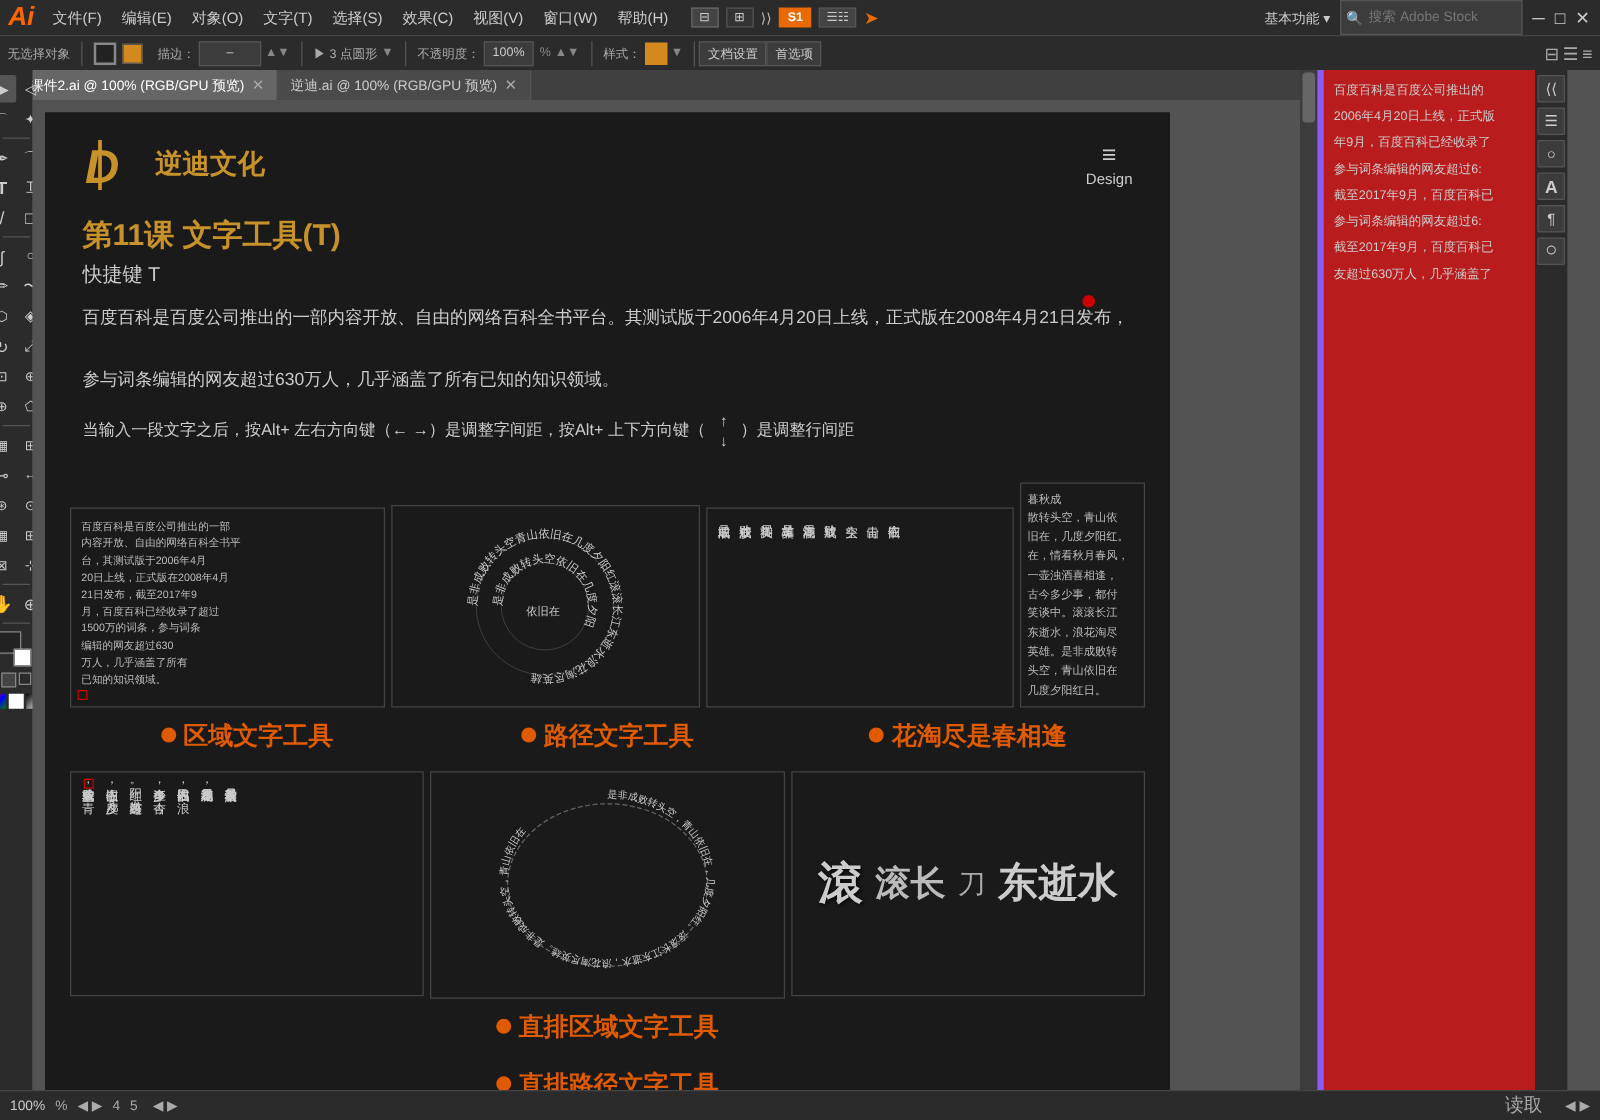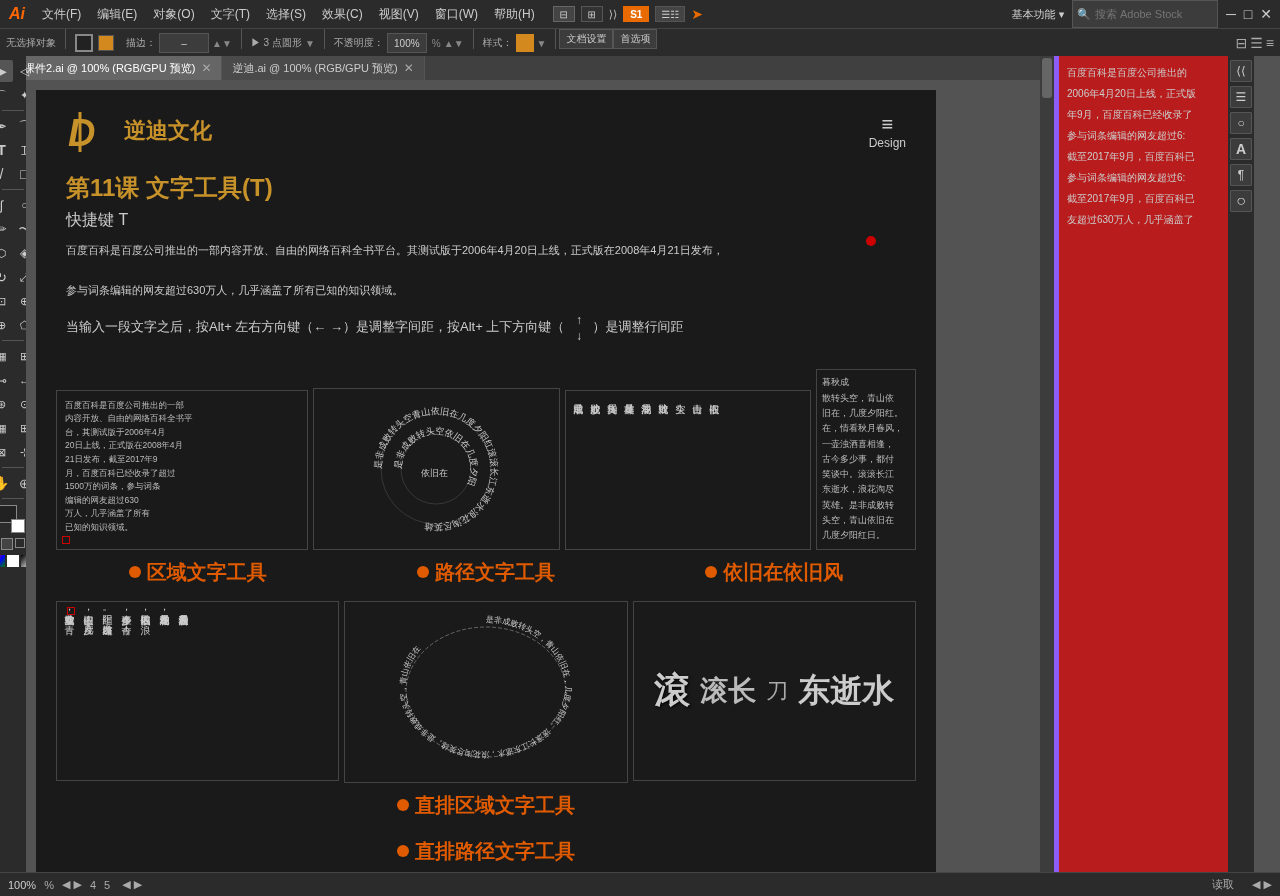--- a/index.html
+++ b/index.html
@@ -20,21 +20,21 @@
       padding: 0 8px; height: 28px; display: flex; align-items: center;
       cursor: pointer; font-size: 12px;
     }
     #top-right-controls {
       margin-left: auto; display: flex; align-items: center; gap: 8px; padding-right: 8px;
     }
 
     
     #secondary-toolbar {
       position: absolute; top: 28px; left: 0; width: 1280px; height: 28px;
-      background: #2b2b2b; display: flex; align-items: flex-start;
+      background: #2b2b2b; display: flex; align-items: center;
       color: #ccc; font-size: 11px; border-top: 1px solid #444;
     }
     .toolbar-item {
       padding: 0 6px; display: flex; align-items: center; gap: 3px; height: 28px;
     }
     .toolbar-select {
       background: #3c3c3c; border: 1px solid #555; color: #ccc;
       font-size: 10px; height: 24px; padding: 0 2px;
     }
     .toolbar-divider {
@@ -107,21 +107,21 @@
     #design-label { color: #ccc; font-size: 12px; text-align: center; }
 
     #lesson-title-area {
       background: #1a1a1a; padding: 10px 30px;
     }
     #lesson-title {
       color: #c8922a; font-size: 24px; font-weight: bold; margin-bottom: 6px;
     }
     #shortcut-label { color: #ccc; font-size: 16px; margin-bottom: 10px; }
     #lesson-body-text {
-      color: #ccc; font-size: 11px; line-height: 1.8;
+      color: #ccc; font-size: 14px; line-height: 1.8;
     }
     #spacing-note {
       color: #ccc; font-size: 14px; margin: 12px 0;
       display: flex; align-items: center; gap: 4px;
     }
 
     
     #tools-demo-row {
       display: flex; gap: 0; margin: 10px 30px; align-items: flex-end;
     }
@@ -162,21 +162,21 @@
     }
     .right-panel-inner p {
       font-size: 10px; color: #ccc; line-height: 1.7; margin-bottom: 4px;
     }
   </style>
 </head>
 <body>
 
 <div id="top-menu-bar">
   <div id="ai-logo">
-    <span style="color:#ff6600; font-weight:bold; font-style:italic; font-size:16px;">Ai</span>
+    <span style="color:#ff6600; font-weight:bold; font-style:italic; font-size:21px;">Ai</span>
   </div>
   <div class="menu-item">文件(F)</div>
   <div class="menu-item">编辑(E)</div>
   <div class="menu-item">对象(O)</div>
   <div class="menu-item">文字(T)</div>
   <div class="menu-item">选择(S)</div>
   <div class="menu-item">效果(C)</div>
   <div class="menu-item">视图(V)</div>
   <div class="menu-item">窗口(W)</div>
   <div class="menu-item">帮助(H)</div>
@@ -469,21 +469,21 @@
       </div>
       <div style="flex:1;text-align:center;">
         <span class="big-orange-label" style="justify-content:center;">
           <span class="orange-dot"></span>
           <span>路径文字工具</span>
         </span>
       </div>
       <div style="flex:1;text-align:center;">
         <span class="big-orange-label" style="justify-content:center;">
           <span class="orange-dot"></span>
-          <span>依旧在依旧风</span>
+          <span>花淘尽是春相逢</span>
         </span>
       </div>
     </div>
 
     <div id="tools-demo-row2" style="display:flex;margin:5px 20px;gap:5px;">
 
       <div style="flex:1;min-height:180px;background:#1a1a1a;border:1px solid #444;display:flex;padding:5px;gap:2px;overflow:hidden;">
         <div style="display:flex;flex-direction:row;gap:4px;overflow:hidden;">
           <div style="writing-mode:vertical-rl;text-orientation:mixed;font-size:10px;color:#ccc;line-height:1.5;">非成败转头空，青</div>
           <div style="writing-mode:vertical-rl;text-orientation:mixed;font-size:10px;color:#ccc;line-height:1.5;">山依旧在，几度夕</div>
@@ -572,15 +572,15 @@
 </div>
 
 <div id="status-bar">
   <span>100%</span>
   <span style="font-size:11px;color:#aaa;">%</span>
   <span style="font-size:11px;color:#aaa;">◀ ▶</span>
   <span style="font-size:11px;color:#aaa;">4</span>
   <span style="font-size:11px;color:#aaa;">5</span>
   <span style="font-size:11px;color:#aaa;margin-left:4px;">◀ ▶</span>
   <div style="flex:1;"></div>
-  <span style="font-size:11px;color:#aaa;">读取</span>
+  <span style="font-size:15px;color:#aaa;">读取</span>
   <span style="font-size:11px;color:#aaa;margin-left:10px;">◀ ▶</span>
 </div>
 
 </body></html>

